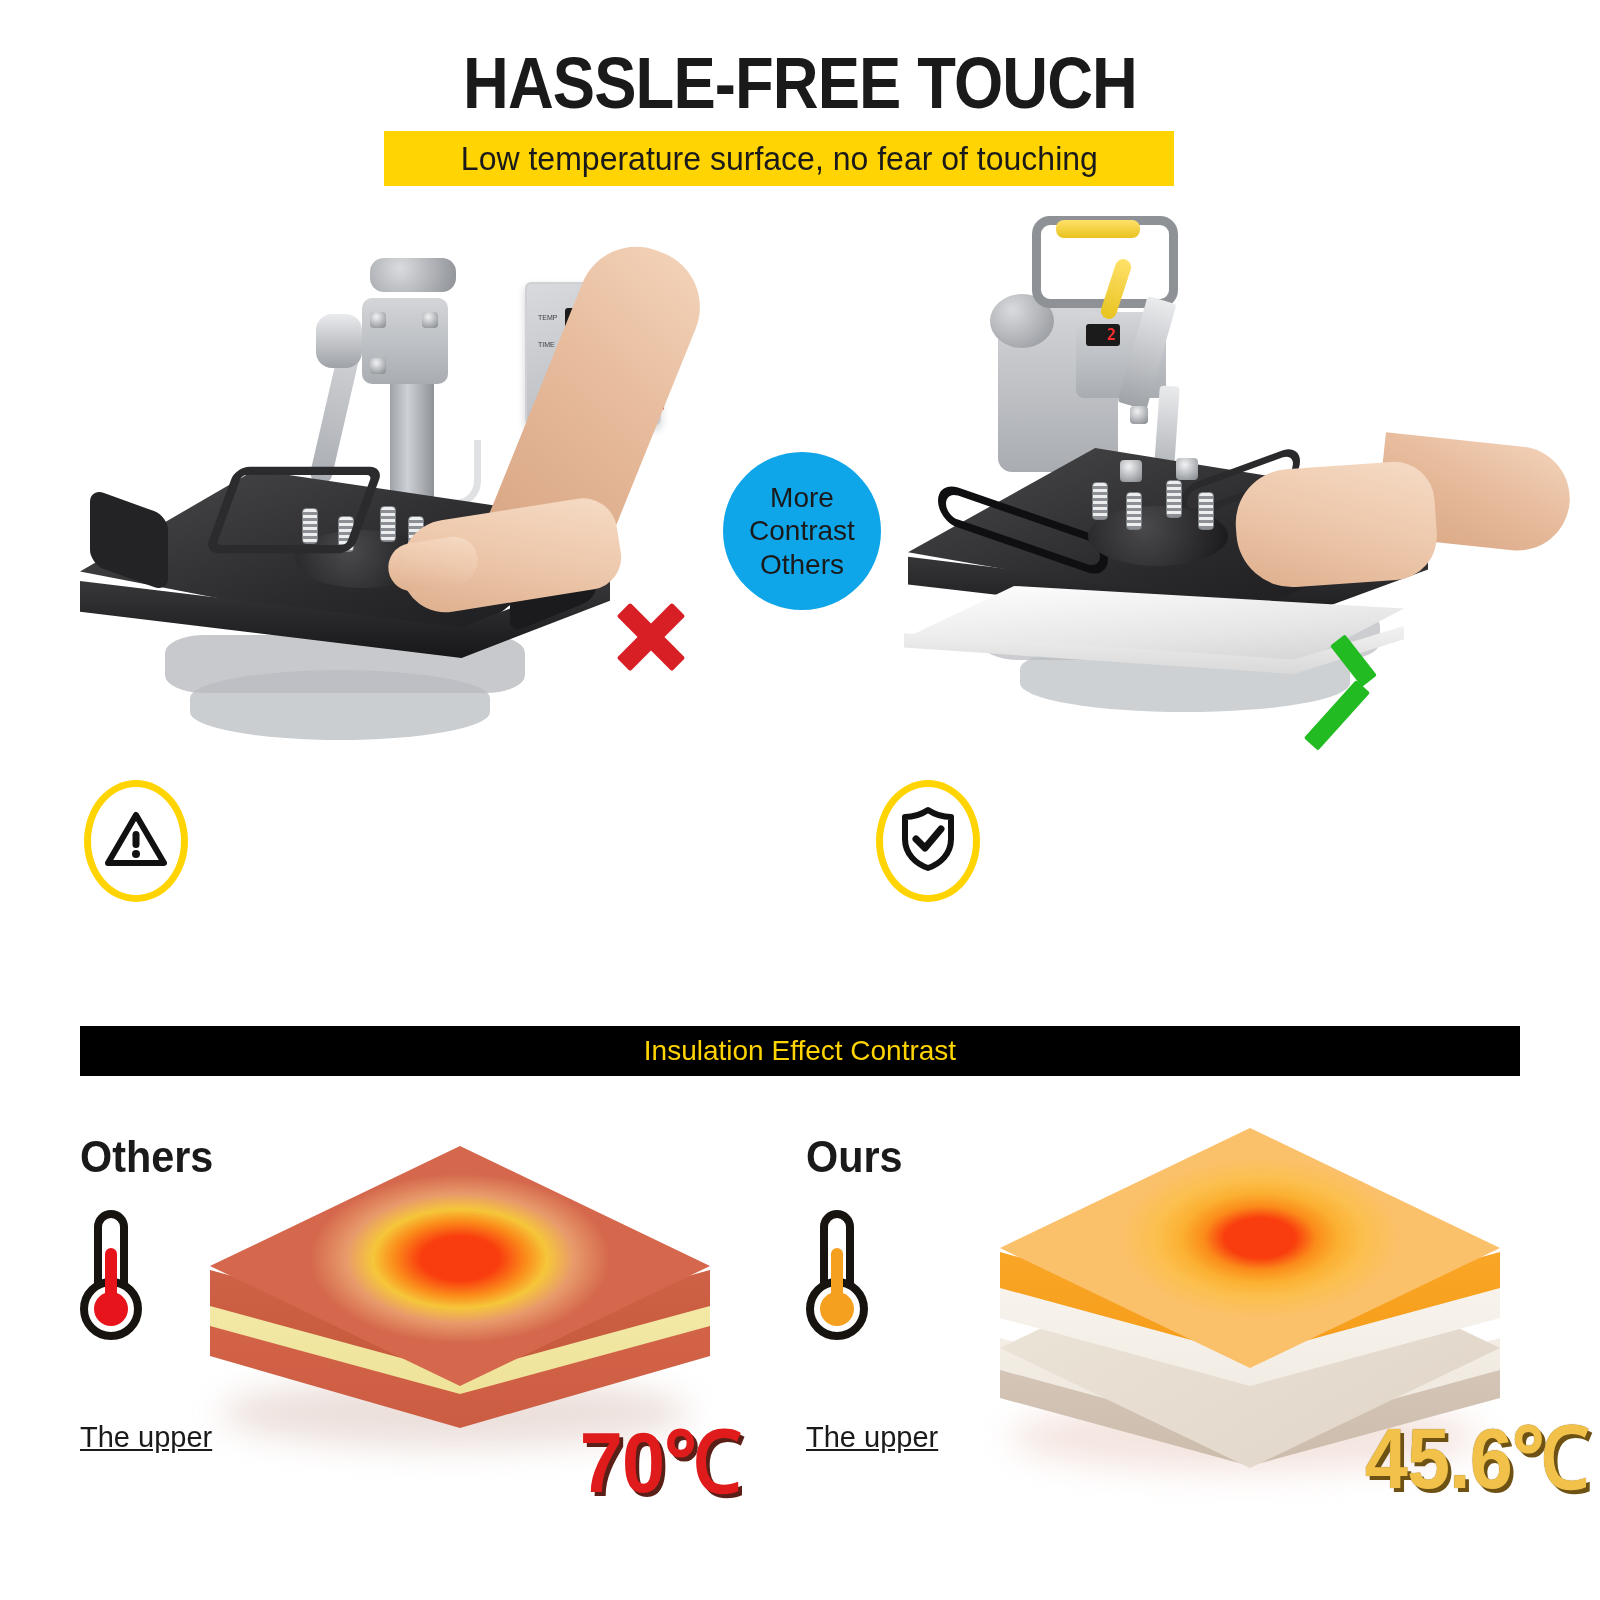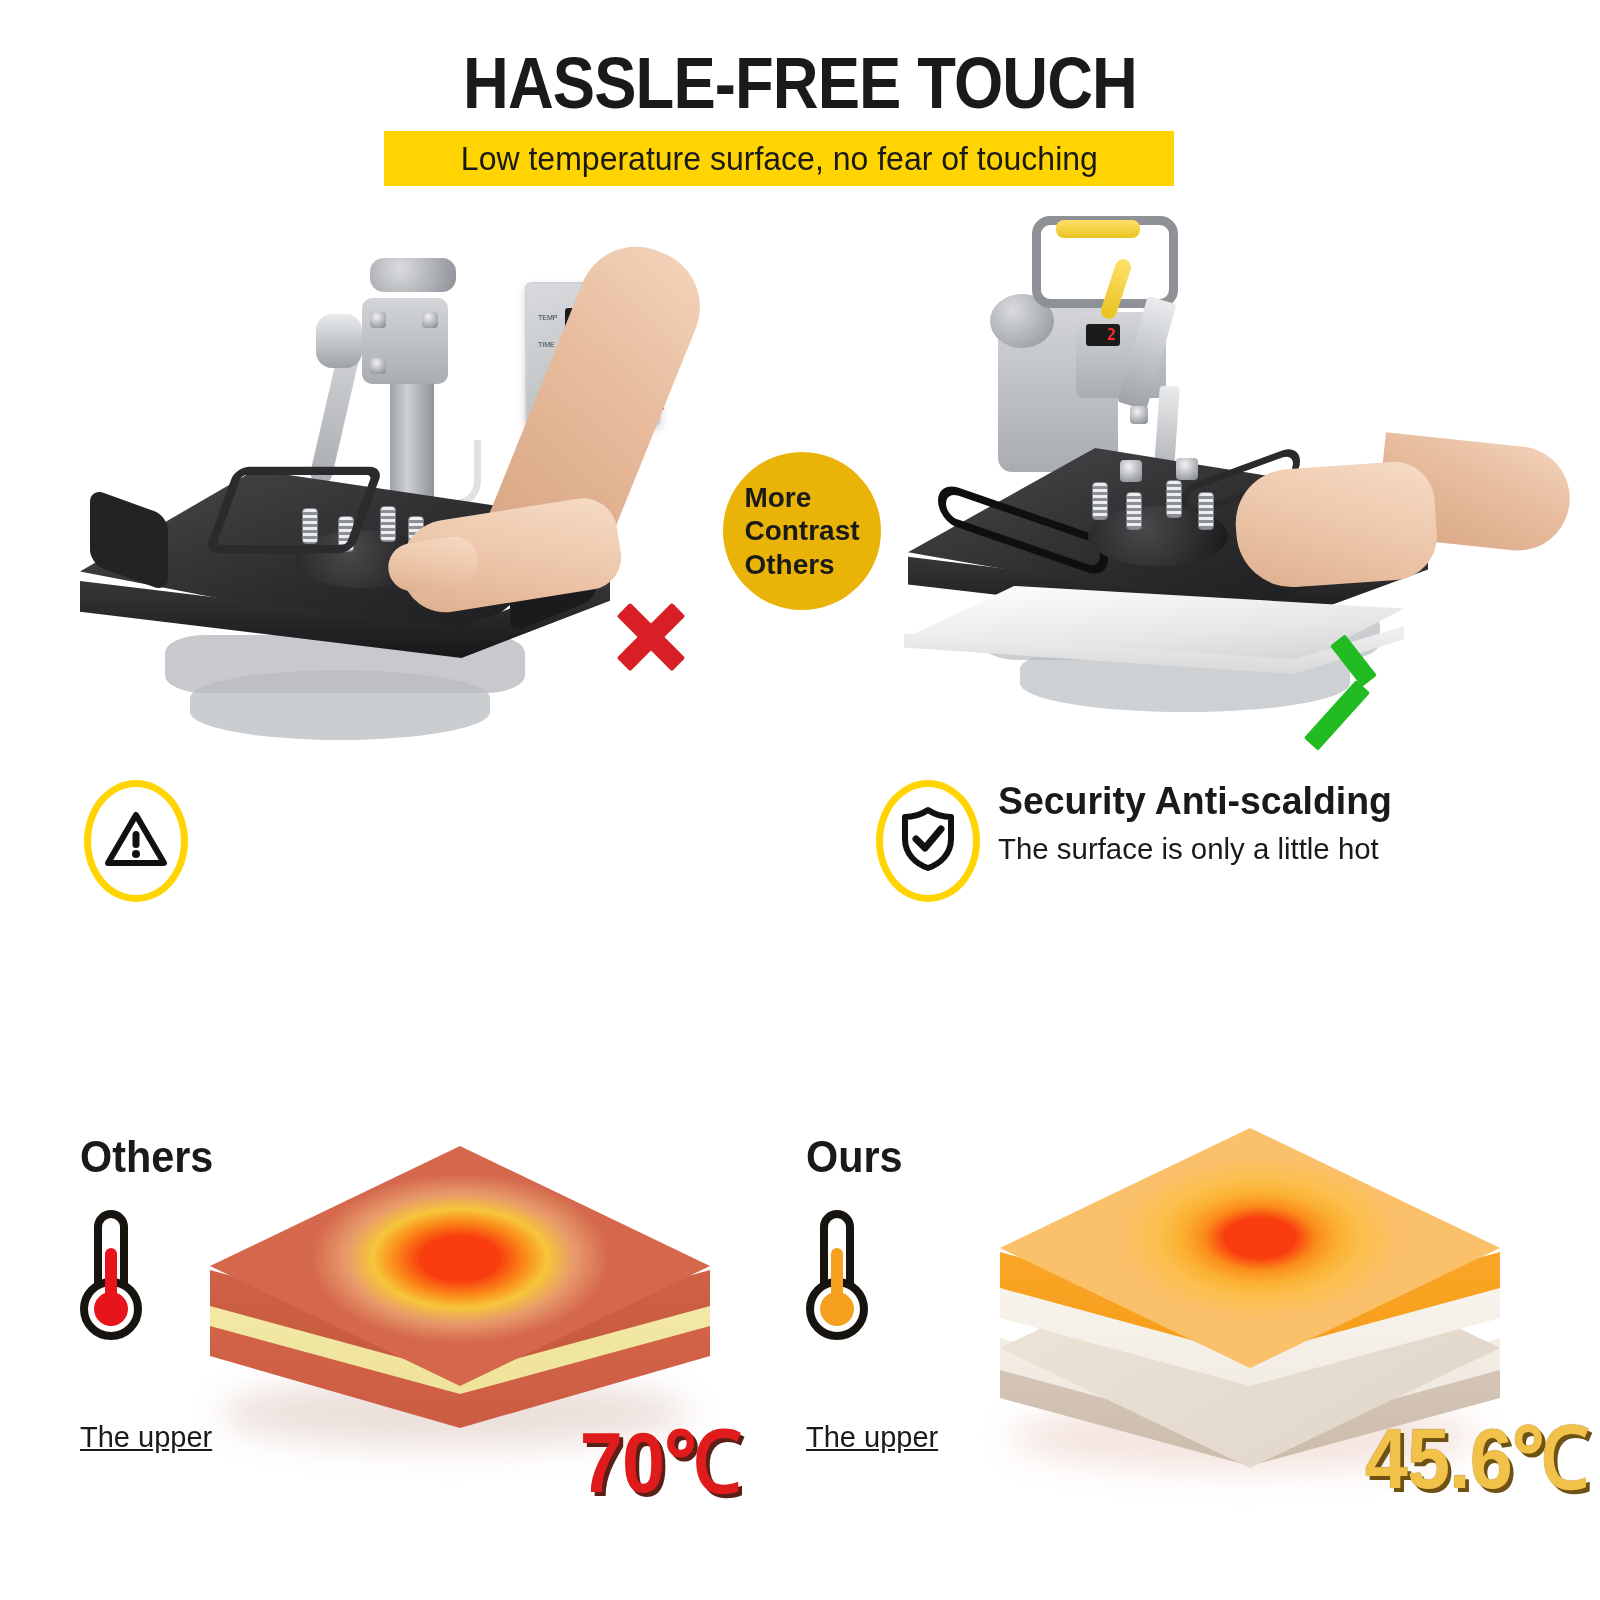--- a/index.html
+++ b/index.html
@@ -139,23 +139,23 @@
   }
   .mark-x i:nth-child(1){transform:translate(-50%,-50%) rotate(45deg);}
   .mark-x i:nth-child(2){transform:translate(-50%,-50%) rotate(-45deg);}
   .mark-check{position:absolute;width:96px;height:78px;}
   .mark-check i{position:absolute;background:#22bb22;border-radius:2px;}
   .mark-check i:nth-child(1){left:6px;top:28px;width:19px;height:52px;transform-origin:top left;transform:rotate(-38deg);}
   .mark-check i:nth-child(2){left:32px;top:62px;width:19px;height:78px;transform-origin:top left;transform:rotate(42deg);}
 
   .badge-circle{
     position:absolute;left:723px;top:452px;width:158px;height:158px;
-    background:#eab308;border-radius:50%;
+    background:#0ea5e9;border-radius:50%;
     display:flex;align-items:center;justify-content:center;
-    font-size:28px;font-weight:bold;line-height:1.18;
+    text-align:center;font-size:28px;font-weight:normal;line-height:1.18;
     color:#1a1a1a;z-index:40;
   }
 
   
   .feature{position:absolute;display:flex;align-items:flex-start;}
   .fcircle{
     width:104px;height:122px;border:7px solid #FFD400;border-radius:50%;
     flex:0 0 auto;position:relative;box-sizing:border-box;
   }
   .ficon{position:absolute;left:50%;top:50%;transform:translate(-50%,-50%);}
@@ -363,27 +363,24 @@
 
   <div class="feature" style="left:876px;top:780px;width:700px;">
     <div class="fcircle">
       <span class="ficon">
         <svg width="58" height="66" viewBox="0 0 58 66">
           <path d="M29 4 C20 10 12 11 6 11 L6 33 C6 48 17 58 29 62 C41 58 52 48 52 33 L52 11 C46 11 38 10 29 4 Z" fill="none" stroke="#111" stroke-width="6" stroke-linejoin="round"></path>
           <path d="M17 33 L26 42 L42 23" fill="none" stroke="#111" stroke-width="7" stroke-linecap="round" stroke-linejoin="round"></path>
         </svg>
       </span>
     </div>
-    <div class="ftext">
-      <div class="fhead">Security Anti-scalding</div>
-      <div class="fbody">The surface is only a little hot</div>
-    </div>
   </div>
 
   <div class="cmp-bar">
+    <div class="cmp-right">Insulation Effect Contrast</div>
   </div>
 
   <div class="sect" style="left:0px;width:800px;">
     <div class="sect-label" style="left:80px;top:32px;">Others</div>
 
     <div class="thermo" style="left:80px;top:110px;width:62px;height:132px;">
       <div class="tube"></div>
       <div class="bulb"></div>
       <div class="fill-col" style="background:#e8141b;"></div>
       <div class="fill-bulb" style="background:#e8141b;"></div>

